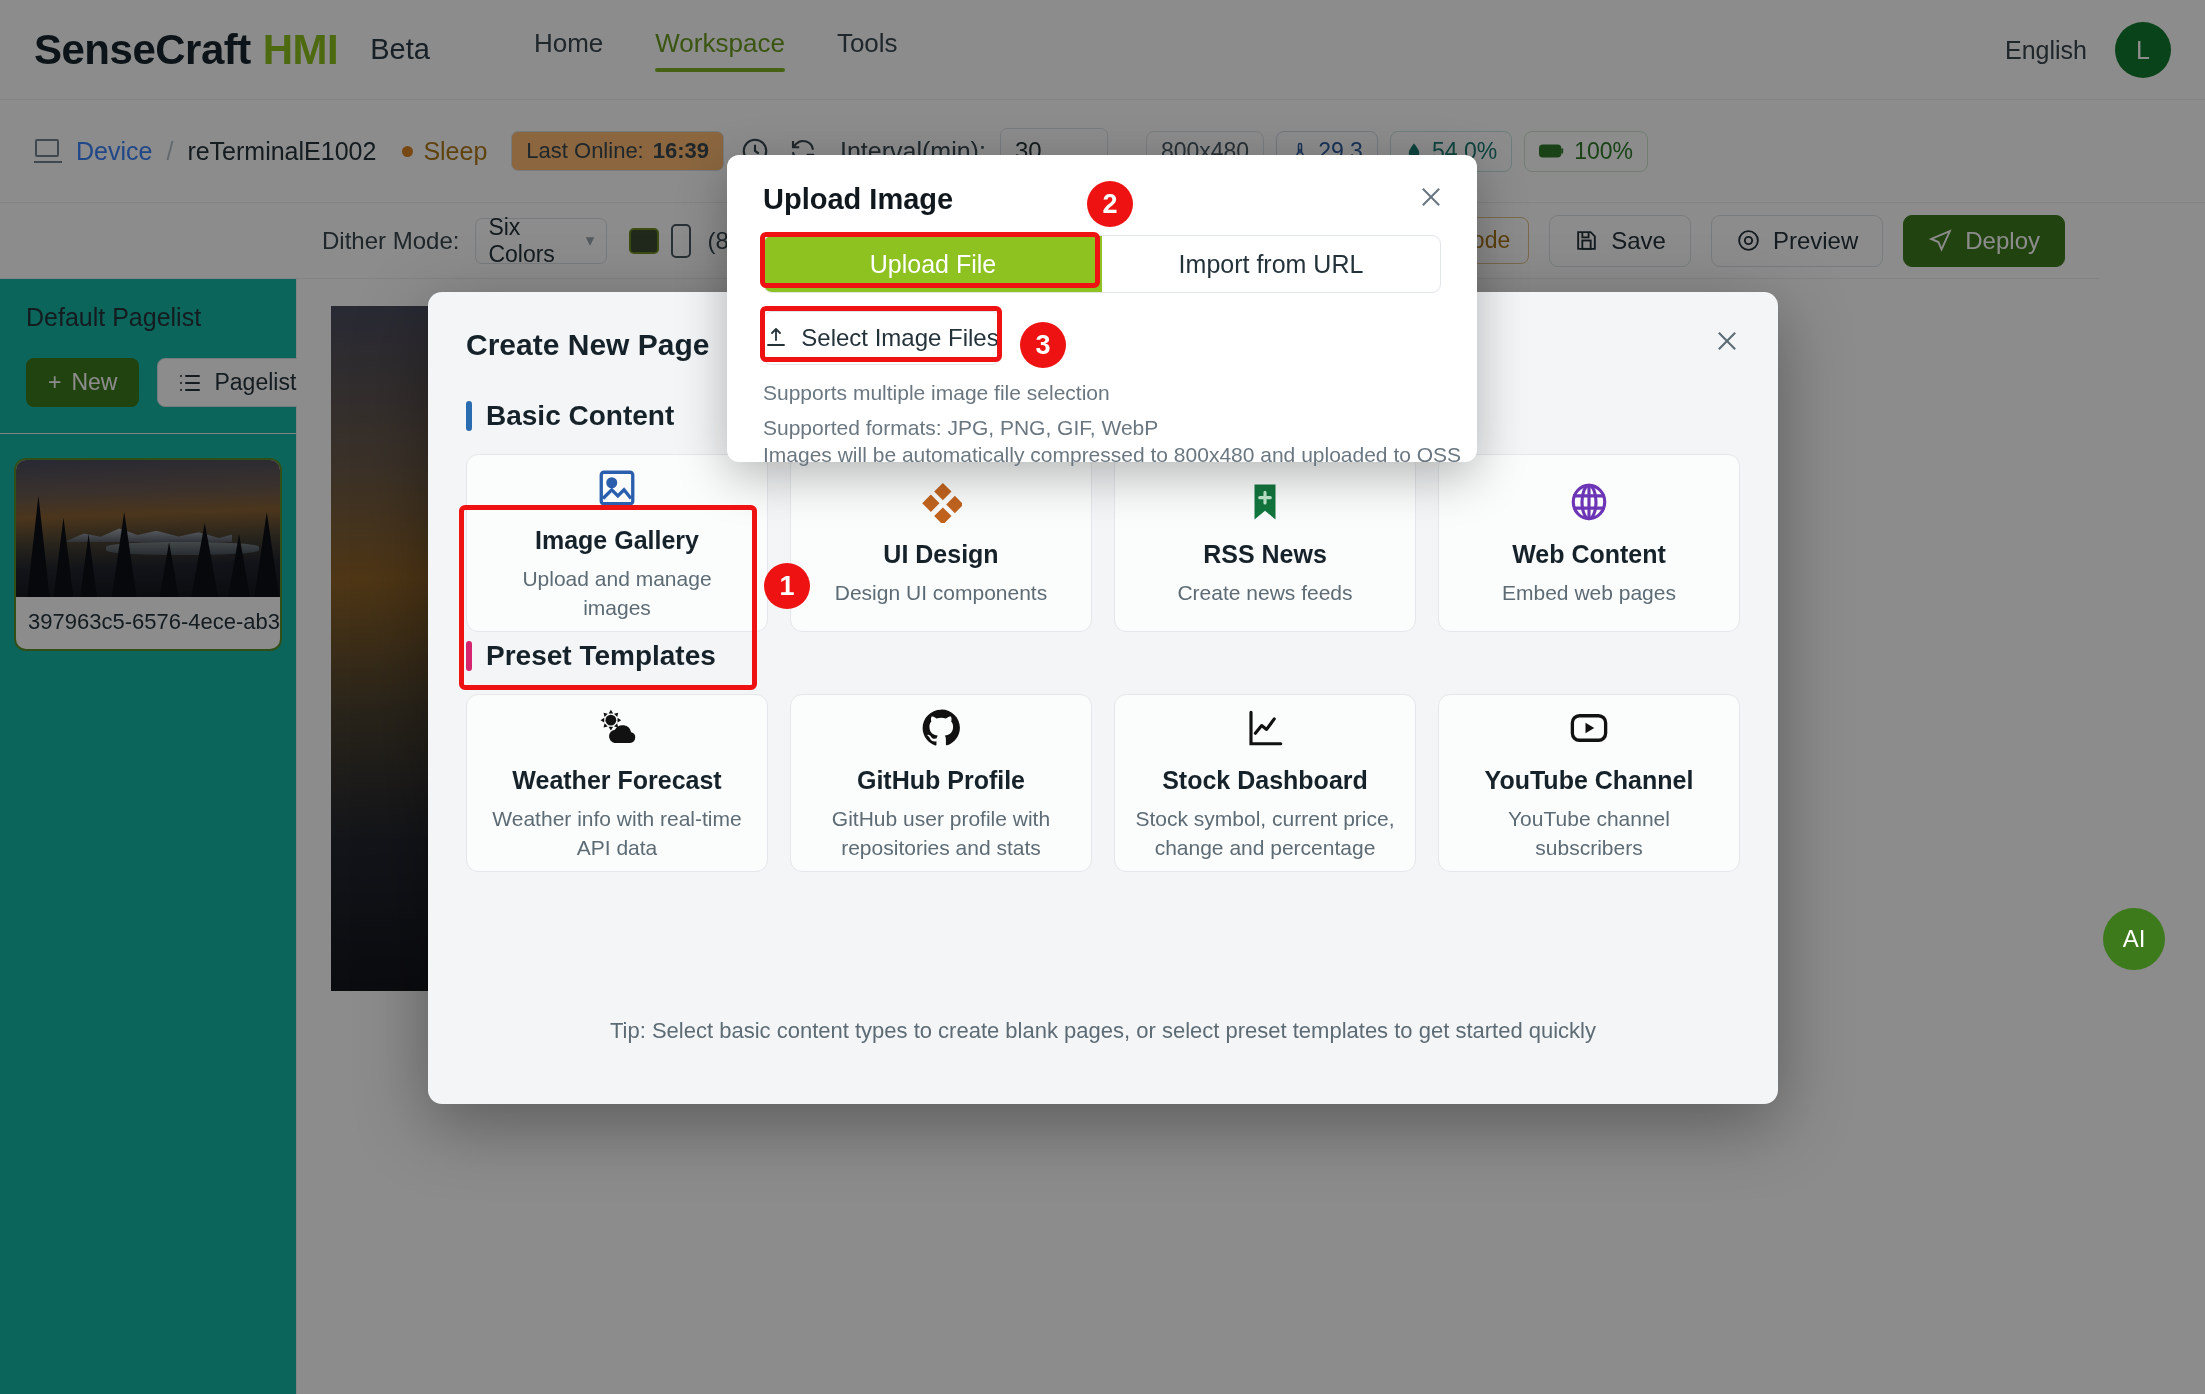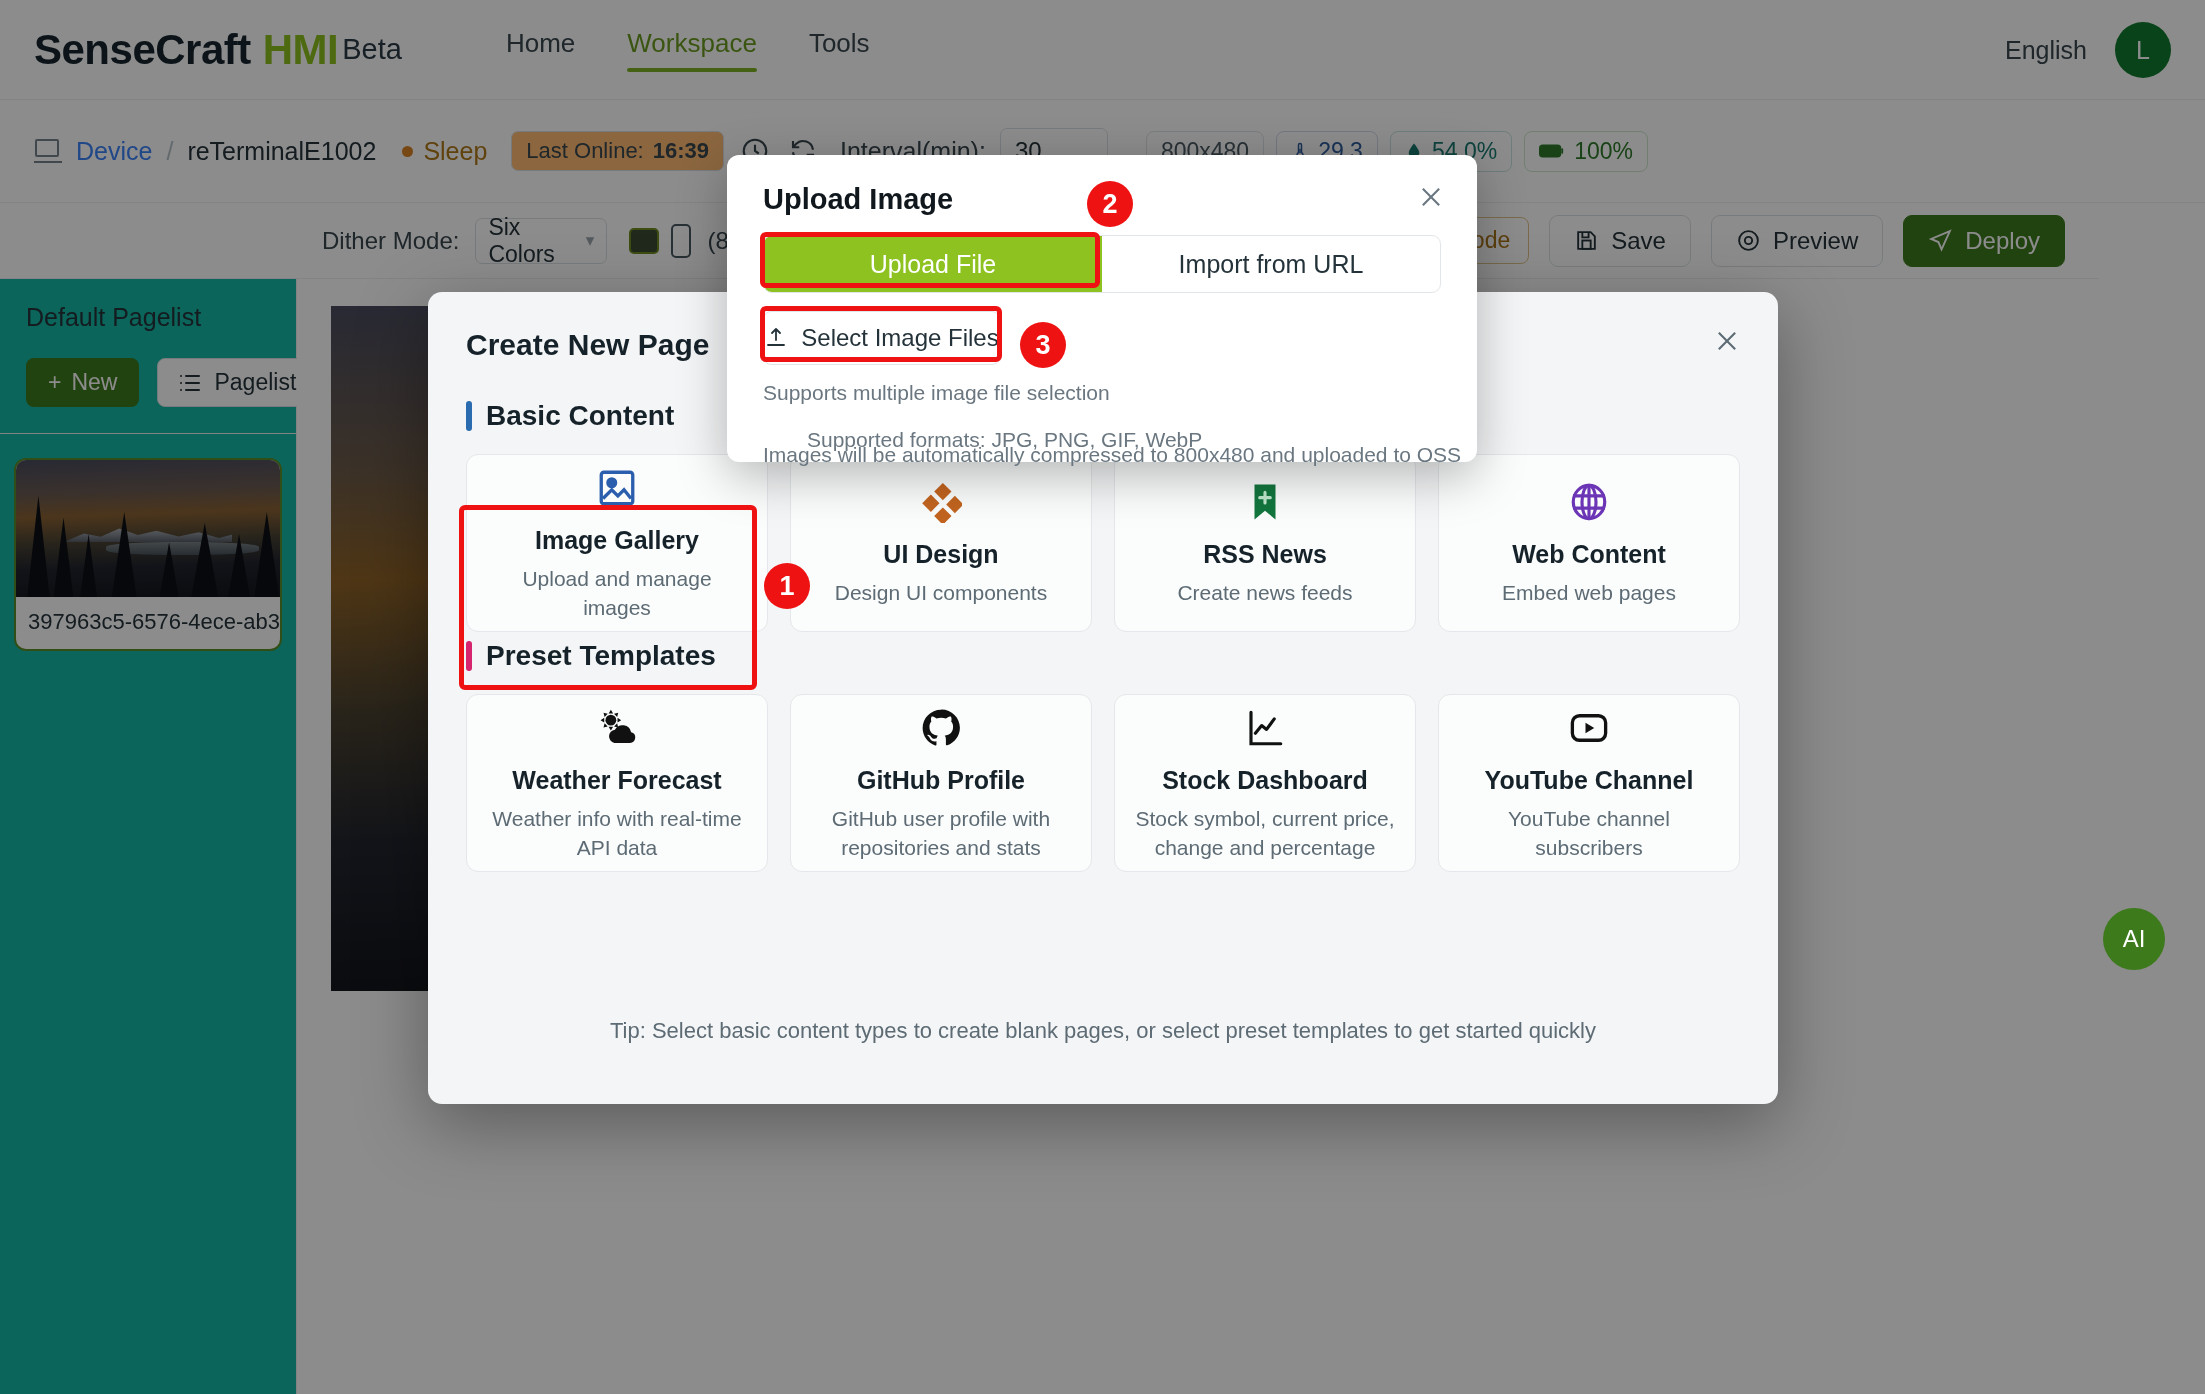--- a/index.html
+++ b/index.html
@@ -16,21 +16,21 @@
 
   
   .header {
     position: absolute; top: 0; left: 0; width: 2205px; height: 100px;
     background: #fff; border-bottom: 1px solid #eceff1;
     display: flex; align-items: center;
   }
   .brand { margin-left: 34px; display: flex; align-items: center; }
   .brand-sense { font-size: 42px; font-weight: 700; color: #16262e; letter-spacing: -0.5px; }
   .brand-hmi { font-size: 42px; font-weight: 700; color: #8dc21f; letter-spacing: -0.5px; margin-left: 12px;}
-  .brand-beta { font-size: 29px; color: #2b3b45; margin-left: 4px; font-weight: 400;}
+  .brand-beta { font-size: 29px; color: #2b3b45; margin-left: 32px; font-weight: 400;}
   .nav { display: flex; align-items: center; margin-left: 104px; gap: 52px; }
   .nav-item {
     font-size: 26px; color: #39474f; position: relative;
     padding-bottom: 13px; cursor: pointer;
   }
   .nav-item.active { color: #6a9b1f; }
   .nav-item.active::after {
     content: ""; position: absolute; left: 0; right: 0; bottom: 0;
     height: 4px; background: #7fb125; border-radius: 2px;
   }
@@ -211,21 +211,21 @@
     font-size: 25px; color: #24323a; cursor: pointer; }
   .tab.active { background: #8dc220; color: #fff; }
   .select-files {
     position: absolute; left: 36px; top: 156px; width: 237px; height: 54px;
     border: 1px solid #e2e6e9; border-radius: 8px; background: #fff;
     display: flex; align-items: center; justify-content: center; gap: 13px;
     font-size: 24px; color: #24323a; cursor: pointer;
   }
   .hint { position: absolute; left: 36px; font-size: 21px; color: #6a7780; }
   .hint.h1 { top: 226px; }
-  .hint.h2 { top: 273px; margin-left: 44px; }
+  .hint.h2 { top: 261px; }
   .hint.h3 { top: 288px; }
 
   
   .hl { position: absolute; border: 5px solid #ee1212; border-radius: 6px; z-index: 50; pointer-events:none;}
   .marker {
     position: absolute; width: 46px; height: 46px; border-radius: 50%;
     background: #ee1212; color: #fff; font-size: 27px; font-weight: 700;
     display: flex; align-items: center; justify-content: center; z-index: 60;
   }
 

